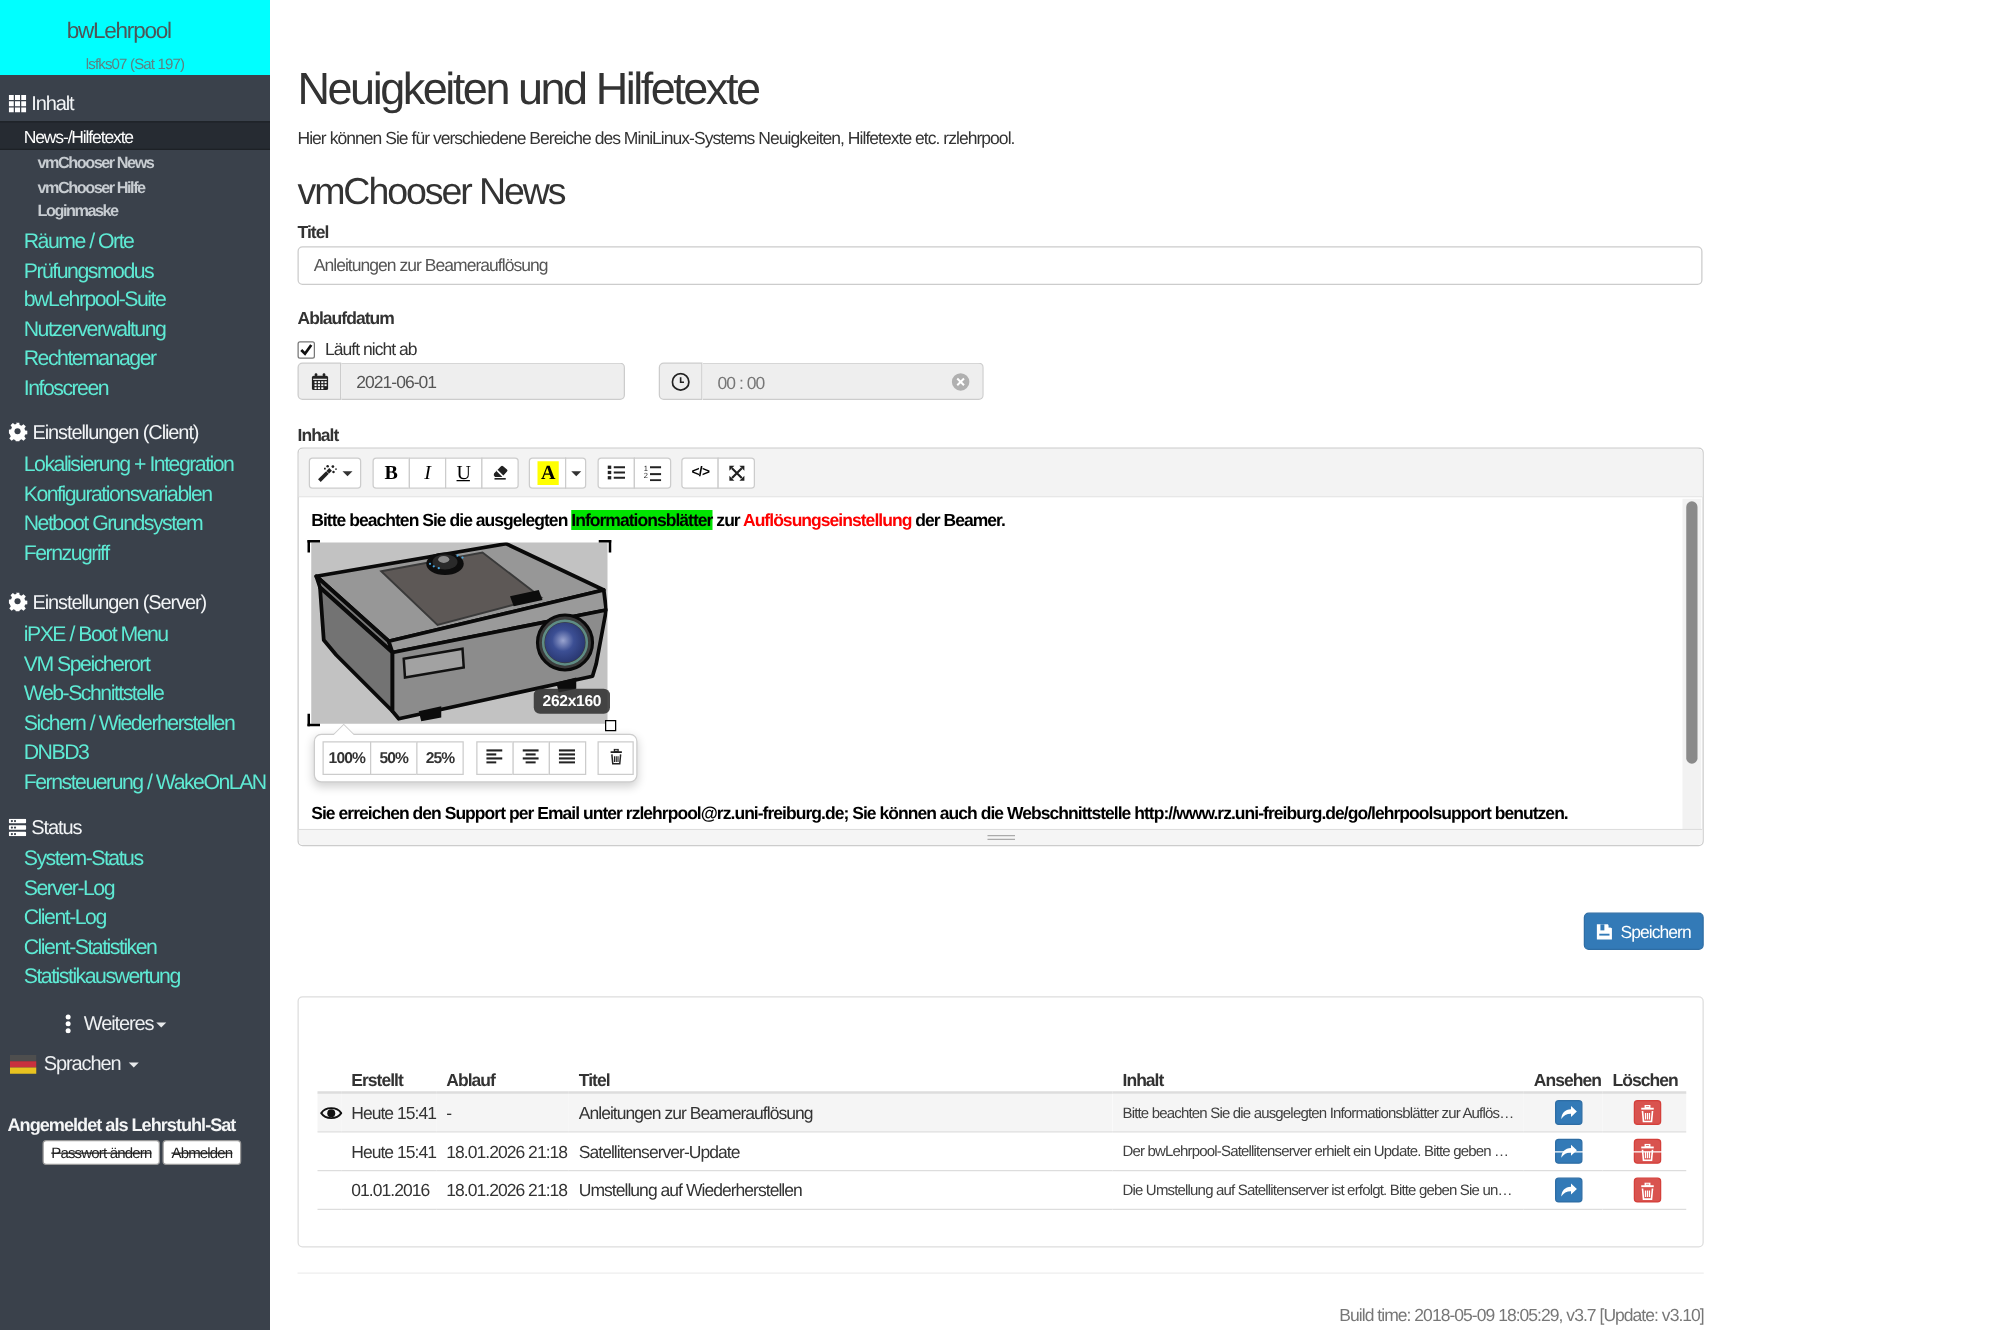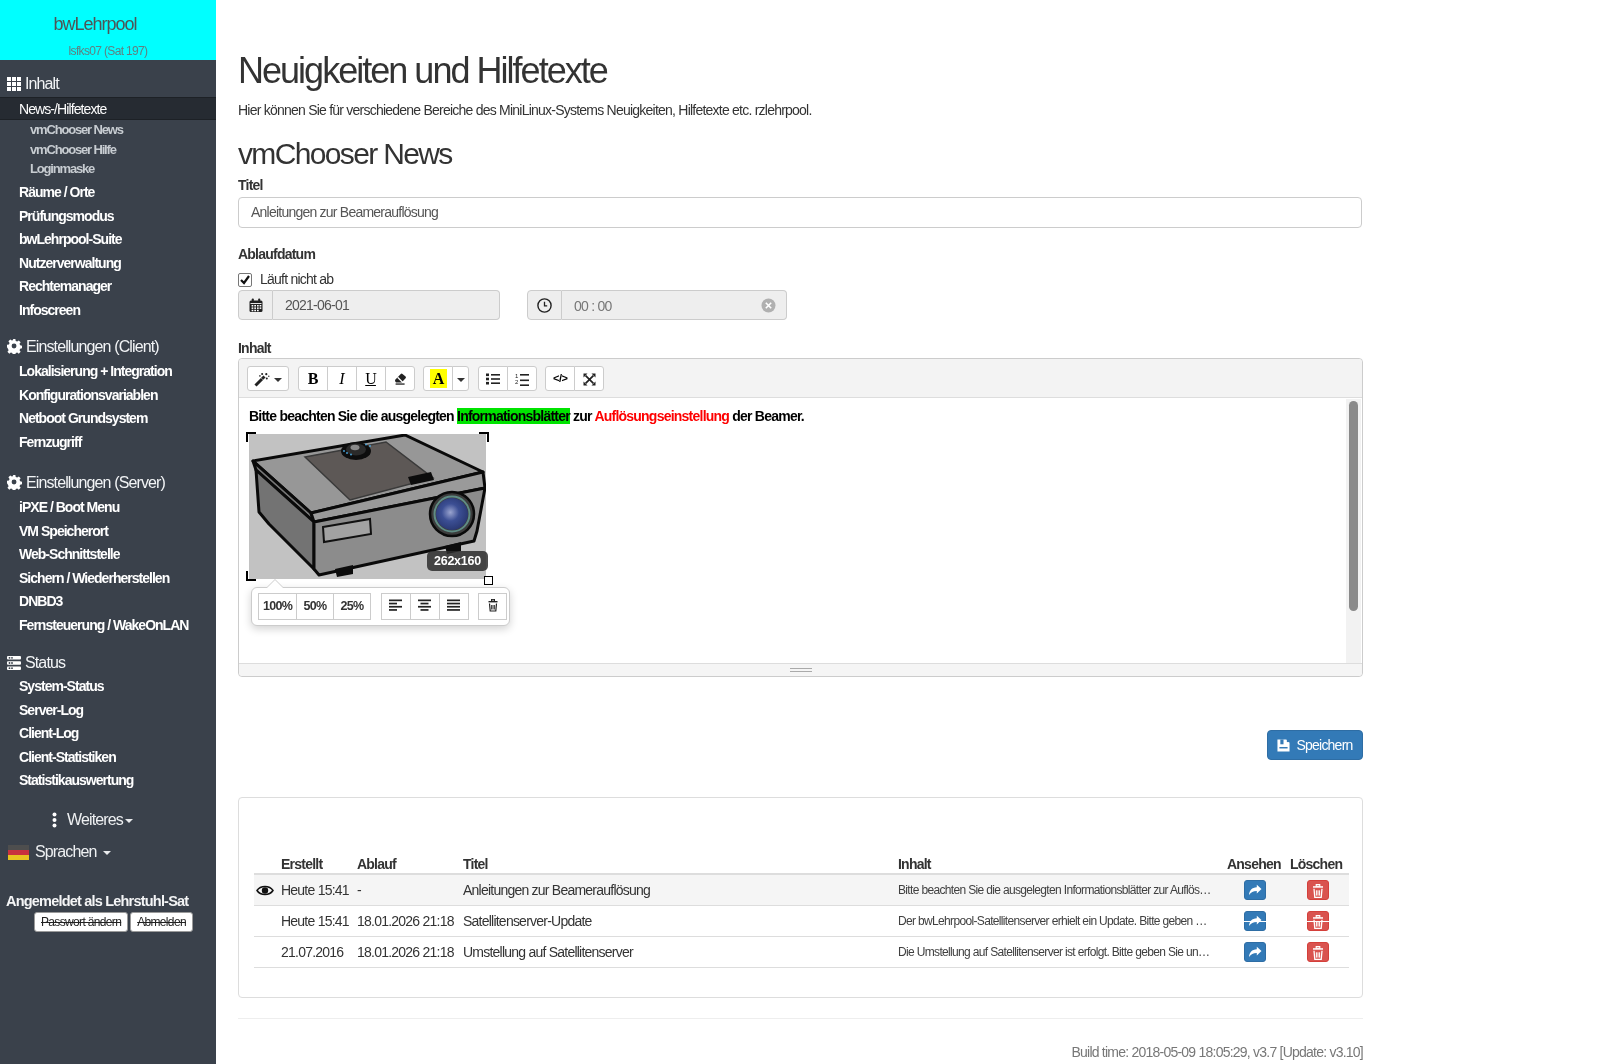--- a/index.html
+++ b/index.html
@@ -8,21 +8,21 @@
 #sidebar { position:absolute; left:0; top:0; width:216px; height:1064px; background:#3a414b; }
 #brand { position:absolute; left:0; top:0; width:216px; height:60px; background:#00ffff; text-align:center; }
 #brand .t1 { padding-top:14px; font-size:18px; color:#4d5557; margin-right:26px; }
 #brand .t2 { padding-top:9px; font-size:12px; color:#5f8181;text-align:center; }
 nav { position:absolute; top:72px; left:0; width:216px; }
 .nav-h { height:24px; line-height:24px; color:#f2f4f6; font-size:16px; padding-left:7px; white-space:nowrap; }
 .nav-h svg { vertical-align:-2px; margin-right:4px; }
 .nav-active { height:23px; line-height:23px; margin-top:1px; background:#262b32; border-top:1px solid #1d2126; border-bottom:1px solid #1d2126; color:#fdfdfd; font-size:14px; letter-spacing:-0.065em; padding-left:19px; }
 .nav-sub { height:19.5px; line-height:19.5px; color:#c7ccd1; font-size:13px; letter-spacing:-0.09em; font-weight:bold; padding-left:30px; }
 .nav-sub:first-of-type { margin-top:2px; }
-.nav-item { height:23.5px; line-height:23.5px; color:#ffffff; font-size:14px; letter-spacing:-0.07em; padding-left:19px; white-space:nowrap;font-weight:bold; }
+.nav-item { height:23.5px; line-height:23.5px; color:#5eead4; font-size:17px; letter-spacing:-0.07em; padding-left:19px; white-space:nowrap; }
 .mt1 { margin-top:12.5px; }
 .mt3 { margin-top:14px; }
 .mt2 { margin-top:16.5px; }
 .caret { display:inline-block; width:0; height:0; border-left:4px solid transparent; border-right:4px solid transparent; border-top:4px solid #e8eaec; vertical-align:2px; }
 #weiteres { position:absolute; top:808px; left:0; height:24px; line-height:24px; color:#eef0f2; font-size:16px; padding-left:9px;margin-left:40px; }
 #sprachen { position:absolute; top:840px; left:0; height:24px; line-height:24px; color:#eef0f2; font-size:16px; padding-left:8px; }
 #flag { display:inline-block; width:21px; height:15px; vertical-align:-3px; margin-right:6px; }
 #flag div { height:5px; }
 #loggedin { position:absolute; top:893px; left:6px; color:#f4f5f6; font-size:14.5px; font-weight:bold; }
 #sbtns { position:absolute; top:912px; left:34px; white-space:nowrap; }
@@ -327,20 +327,21 @@
           <span class="tbg" style="margin-right:0"><span class="pbtn" style="width:29px"><svg width="12" height="13" viewBox="0 0 12 13" style="vertical-align:-2px">
                   <g stroke="#222" fill="none">
                     <rect x="1.5" y="2" width="9" height="1.4" fill="#222" stroke="none"></rect>
                     <rect x="4.5" y="0.4" width="3" height="1.6" fill="none" stroke-width="1"></rect>
                     <path d="M2.5 4.5 L3.2 12 H8.8 L9.5 4.5" stroke-width="1.2"></path>
                     <path d="M4.6 6 V10.5 M6 6 V10.5 M7.4 6 V10.5" stroke-width="0.9"></path>
                   </g>
                 </svg></span></span>
         </div>
       </div>
+      <div id="p2">Sie erreichen den Support per <b>Email</b> unter <b>rzlehrpool@rz.uni-freiburg.de</b>; Sie können auch die Webschnittstelle <b>http://www.rz.uni-freiburg.de/go/lehrpoolsupport</b> benutzen.</div>
     </div>
     <div id="scrolltrack">
         <div id="scrollthumb"></div>
       </div>
     <div id="statusbar">
         <div id="grip">
           <div></div>
           <div></div>
         </div>
       </div>
@@ -397,23 +398,23 @@
                   <g stroke="#fff" fill="none">
                     <rect x="1" y="2.2" width="10" height="1.5" fill="#fff" stroke="none"></rect>
                     <rect x="4.2" y="0.5" width="3.6" height="1.7" fill="none" stroke-width="1.1"></rect>
                     <path d="M2 4.8 L2.8 13.3 H9.2 L10 4.8" stroke-width="1.3"></path>
                     <path d="M4.4 6.3 V11.6 M6 6.3 V11.6 M7.6 6.3 V11.6" stroke-width="1"></path>
                   </g>
                 </svg></span></td>
           </tr>
       <tr class="last">
             <td></td>
-            <td>21.07.2016</td>
+            <td>01.01.2016</td>
             <td>18.01.2026 21:18</td>
-            <td>Umstellung auf Satellitenserver</td>
+            <td>Umstellung auf Wiederherstellen</td>
             <td class="prev">Die Umstellung auf Satellitenserver ist erfolgt. Bitte geben Sie un…</td>
             <td><span class="abtn blue"><svg width="14" height="13" viewBox="0 0 14 13" style="vertical-align:-2px;margin-top:3px">
                   <path d="M8.8 3.3 V0.7 L13.5 5.1 L8.8 9.5 V6.9 C5.2 6.9 2.9 8.2 1 11.1 C1.2 6.6 3.9 3.4 8.8 3.3 Z" fill="#fff"></path>
                 </svg></span></td>
             <td><span class="abtn redb"><svg width="12" height="14" viewBox="0 0 12 14" style="vertical-align:-2px;margin-top:3px">
                   <g stroke="#fff" fill="none">
                     <rect x="1" y="2.2" width="10" height="1.5" fill="#fff" stroke="none"></rect>
                     <rect x="4.2" y="0.5" width="3.6" height="1.7" fill="none" stroke-width="1.1"></rect>
                     <path d="M2 4.8 L2.8 13.3 H9.2 L10 4.8" stroke-width="1.3"></path>
                     <path d="M4.4 6.3 V11.6 M6 6.3 V11.6 M7.6 6.3 V11.6" stroke-width="1"></path>

